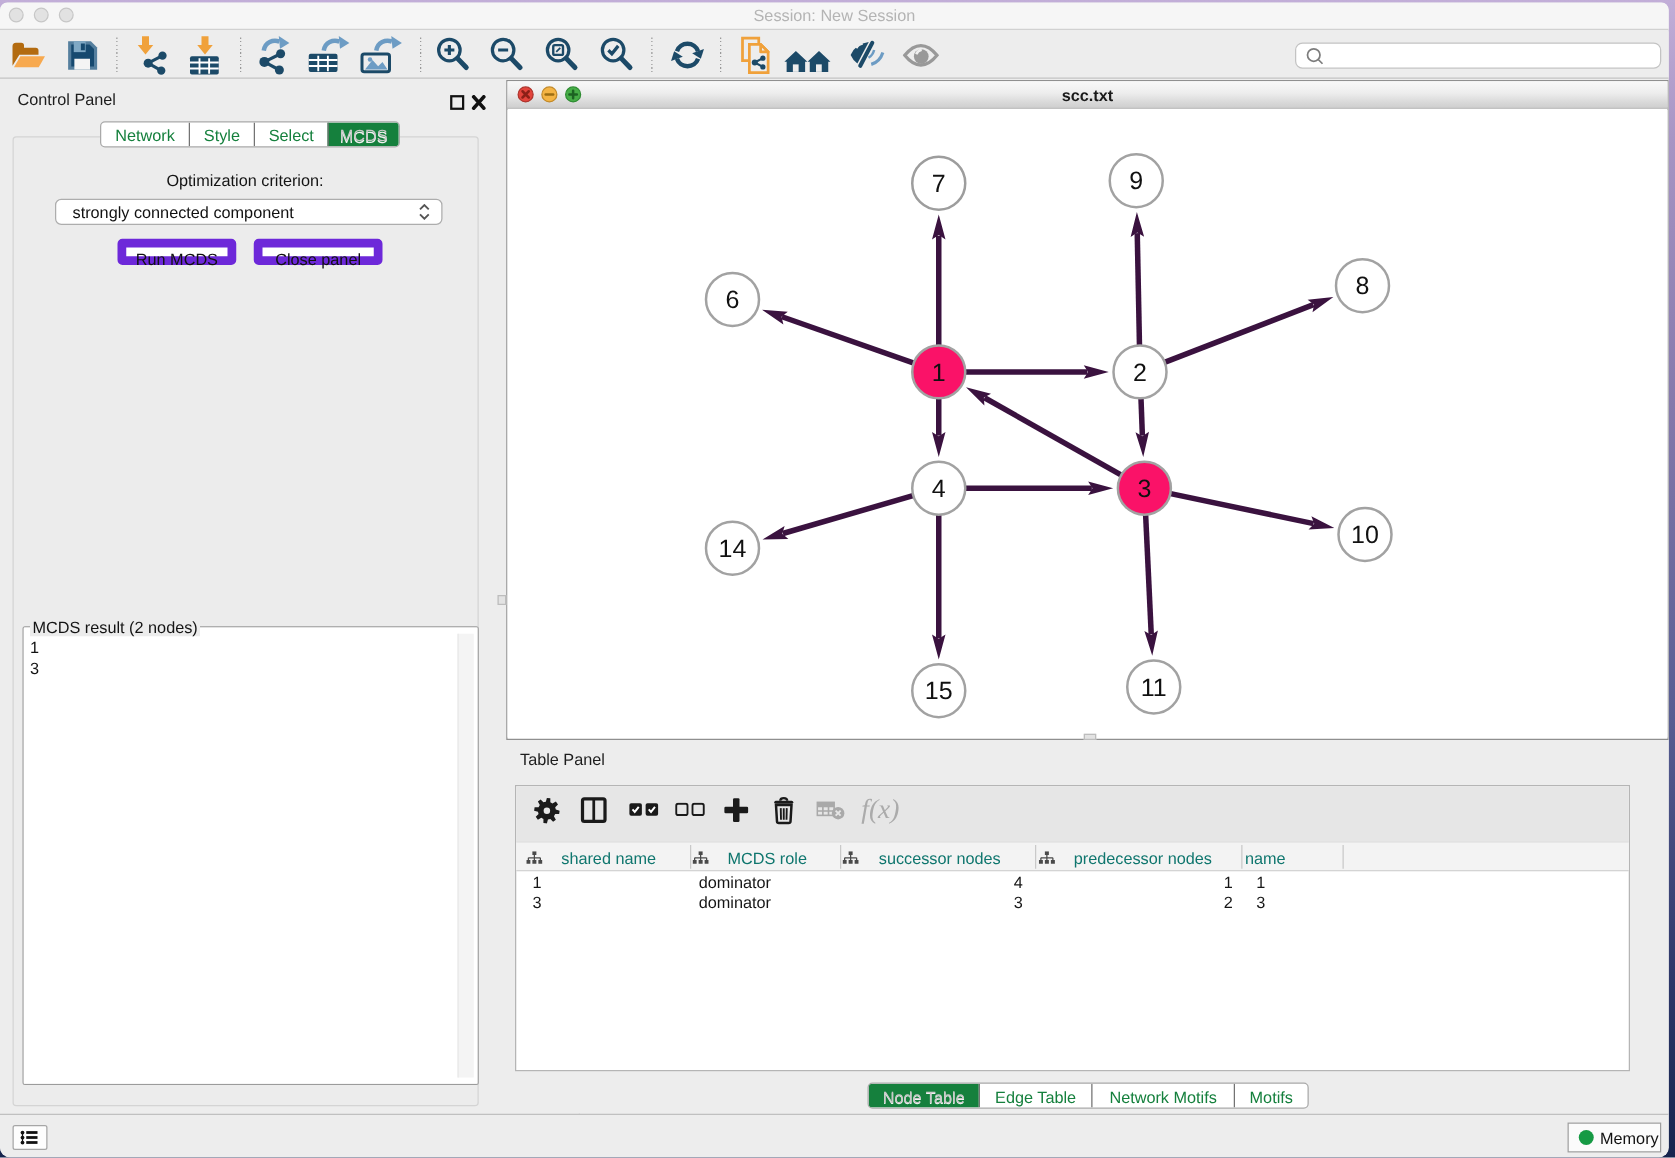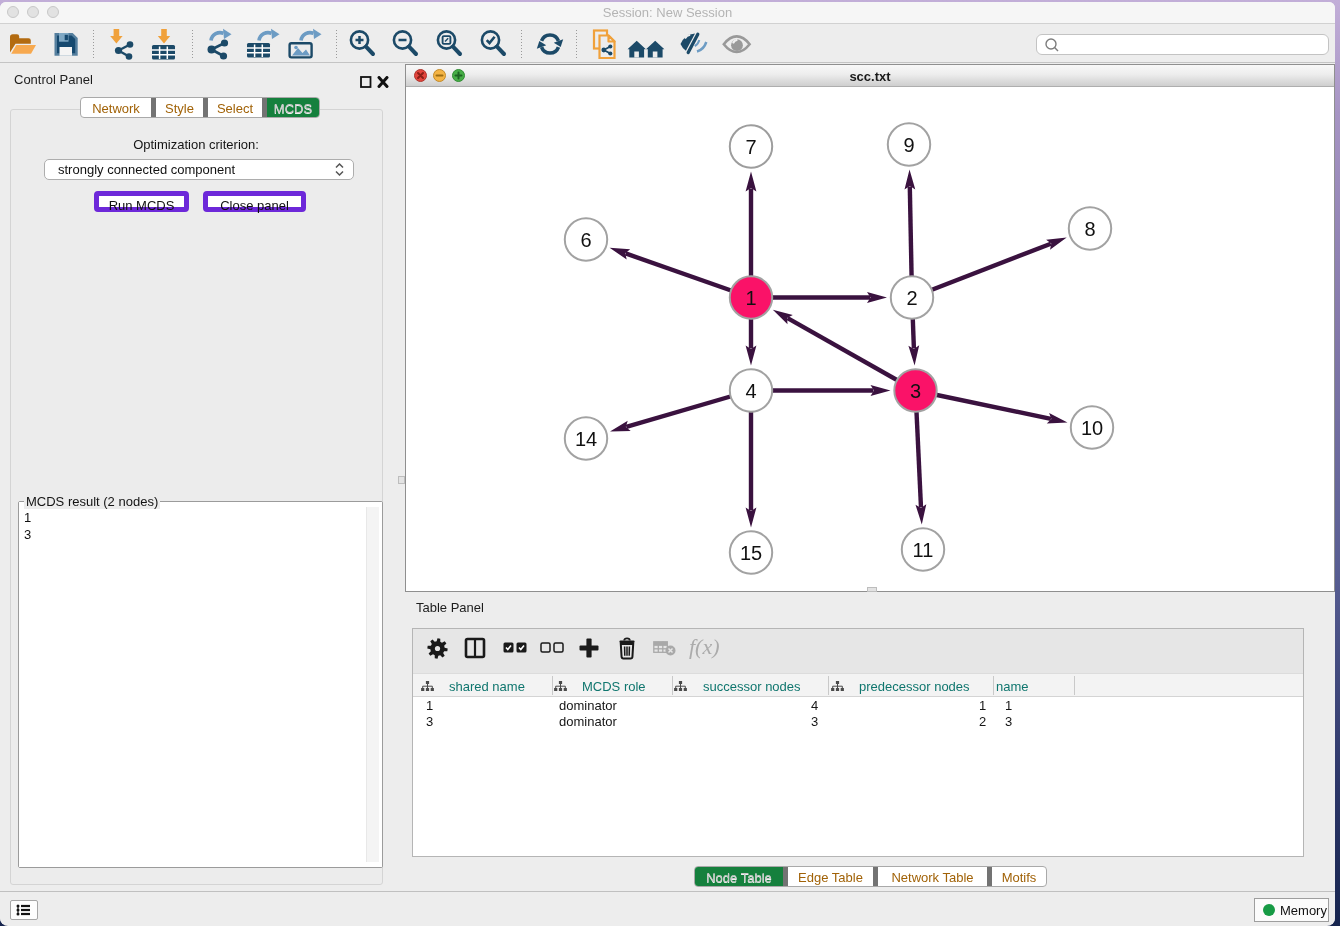--- a/index.html
+++ b/index.html
@@ -36,29 +36,29 @@
 .searchbox { position:absolute; left:1036px; top:9px; width:293px; height:21px;
   background:#fff; border:1px solid #c3c3c3; border-radius:6px; }
 
 .cpanel { position:absolute; left:0; top:62px; width:464px; height:829px;
   background:#ededed; border-right:1px solid #b2b2b2; }
 .cp-head { position:absolute; left:14px; top:8px; font-size:13px; color:#1d1d1d; }
 .panel-body { position:absolute; left:10px; top:45px; width:373px; height:776px;
   border:1px solid #d4d4d4; border-radius:3px; background:#ececec; }
 .tabs { position:absolute; left:80px; top:33px; height:21px; display:flex;
   border:1px solid #a9a9a9; border-radius:4px; overflow:hidden; background:#fff; }
-.tab { font-size:13px; color:#a16207; padding:3px 0 0 0; text-align:center; height:100%; }
-.tab + .tab { border-left:5px solid #737373; }
+.tab { font-size:13px; color:#15803d; padding:3px 0 0 0; text-align:center; height:100%; }
+.tab + .tab { border-left:1px solid #737373; }
 .tab.sel { background:#15803d; color:#c9c9c9; text-shadow:0 1px 0 #f2f2f2; }
 .optlabel { position:absolute; left:0; top:73px; width:392px; text-align:center;
   font-size:13px; color:#141414; }
 .dropdown { position:absolute; left:44px; top:95px; width:310px; height:21px;
   background:#fff; border:1px solid #adadad; border-radius:5px;
   font-size:13px; color:#111; line-height:19px; padding-left:13px; }
-.btn { position:absolute; height:21px; background:#fff; border:5px solid #6d28d9;
+.btn { position:absolute; height:21px; background:#fff; border:7px solid #6d28d9;
   border-radius:4px; font-size:13px; color:#111; text-align:center; line-height:19px; }
 .groupbox { position:absolute; left:18px; top:437px; width:365px; height:367px;
   border:1px solid #9b9b9b; border-radius:2px; }
 .grouplabel { position:absolute; left:24px; top:430px; font-size:13px; color:#141414;
   background:#ececec; padding:0 2px; }
 .resultarea { position:absolute; left:19px; top:438px; width:363px; height:365px;
   background:#fff; }
 .resultscroll { position:absolute; right:3px; top:5px; width:13px; height:355px;
   background:#f4f4f4; border-left:1px solid #e8e8e8; }
 .resulttext { position:absolute; left:5px; top:7px; font-size:13px; color:#111; line-height:17px; }
@@ -469,21 +469,21 @@
       <div class="rowtxt" style="left:592px;top:69px;">1</div>
       <div class="rowtxt" style="left:13px;top:85px;">3</div>
       <div class="rowtxt" style="left:146px;top:85px;">dominator</div>
       <div class="rowtxt" style="left:398px;top:85px;text-align:right;width:5px;">3</div>
       <div class="rowtxt" style="left:566px;top:85px;text-align:right;width:5px;">2</div>
       <div class="rowtxt" style="left:592px;top:85px;">3</div>
     </div>
     <div class="btabs">
       <div class="tab sel" style="width:88px;">Node Table</div>
       <div class="tab" style="width:90px;">Edge Table</div>
-      <div class="tab" style="width:114px;">Network Table</div>
+      <div class="tab" style="width:114px;">Network Motifs</div>
       <div class="tab" style="width:59px;">Motifs</div>
     </div>
   </div>
 
   <div class="statusbar">
     <div class="listbtn">
       <svg width="26" height="18" viewBox="0 0 26 18" style="position:absolute;left:0;top:0;">
         <line x1="7" y1="4" x2="7" y2="14" stroke="#111" stroke-width="1"></line>
           <circle cx="7" cy="5" r="1.5" fill="#111"></circle>
         <circle cx="7" cy="9" r="1.5" fill="#111"></circle>

